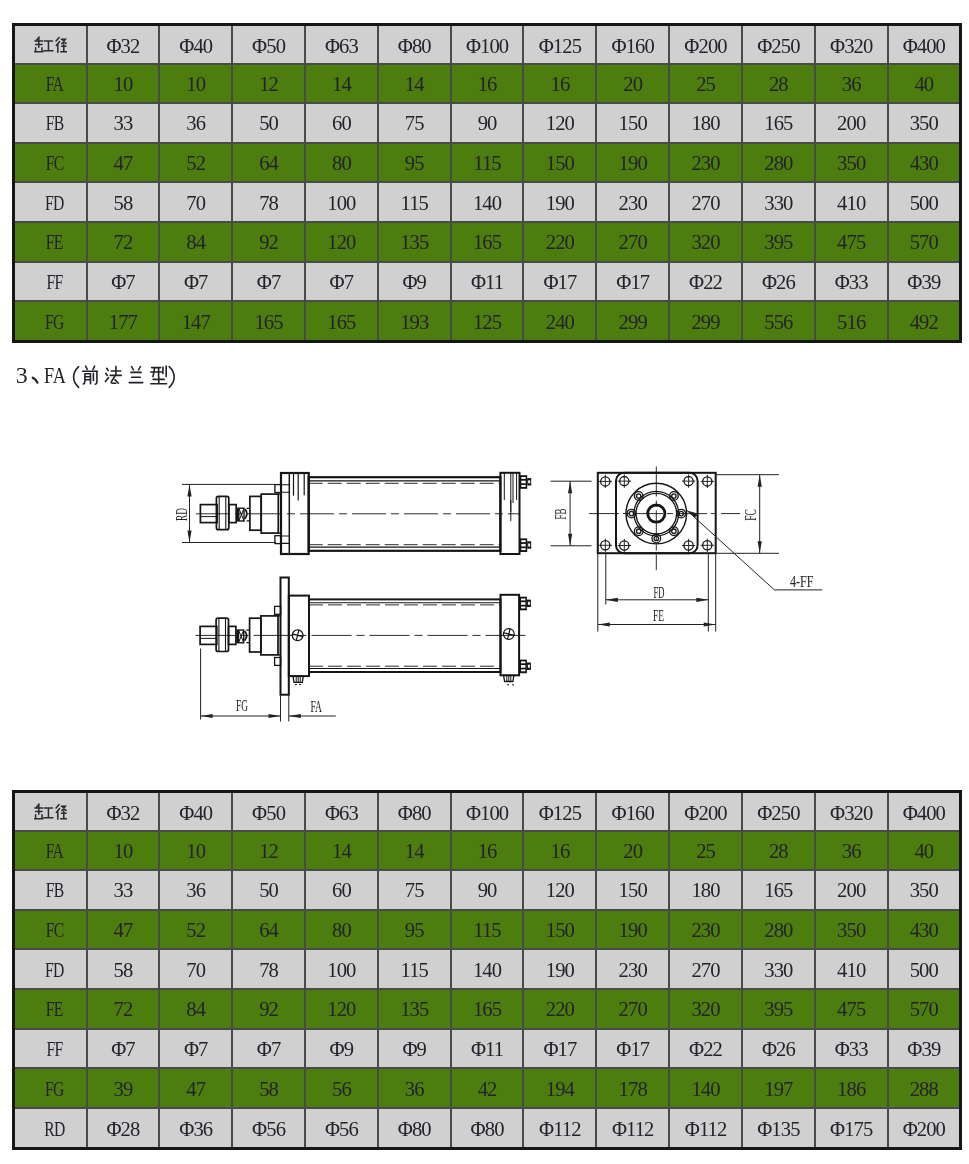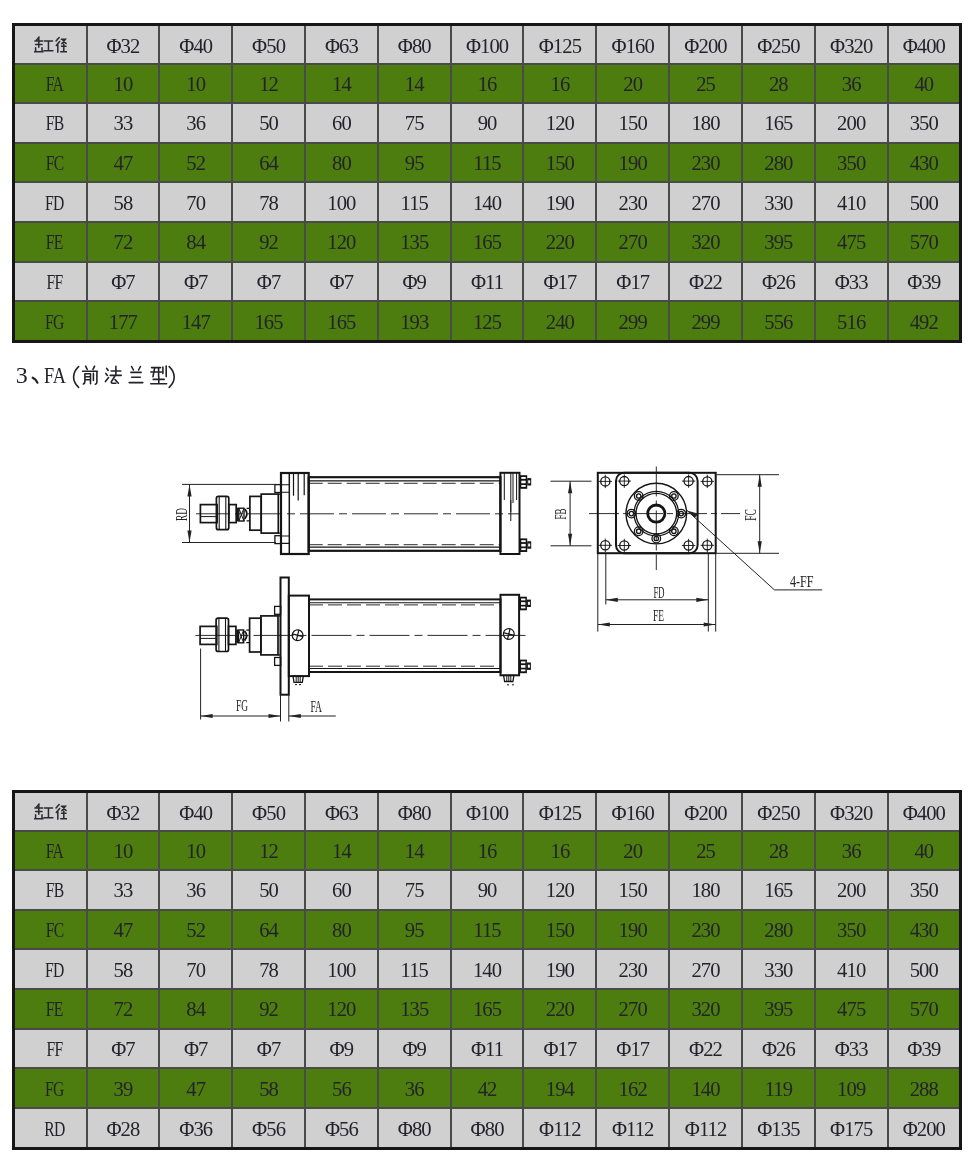--- a/index.html
+++ b/index.html
@@ -550,24 +550,24 @@
       </tr>
   <tr>
         <td><b>FG</b></td>
         <td>39</td>
         <td>47</td>
         <td>58</td>
         <td>56</td>
         <td>36</td>
         <td>42</td>
         <td>194</td>
-        <td>162</td>
+        <td>178</td>
         <td>140</td>
-        <td>119</td>
-        <td>109</td>
+        <td>197</td>
+        <td>186</td>
         <td>288</td>
       </tr>
   <tr class="g">
         <td><b>RD</b></td>
         <td>Φ28</td>
         <td>Φ36</td>
         <td>Φ56</td>
         <td>Φ56</td>
         <td>Φ80</td>
         <td>Φ80</td>

